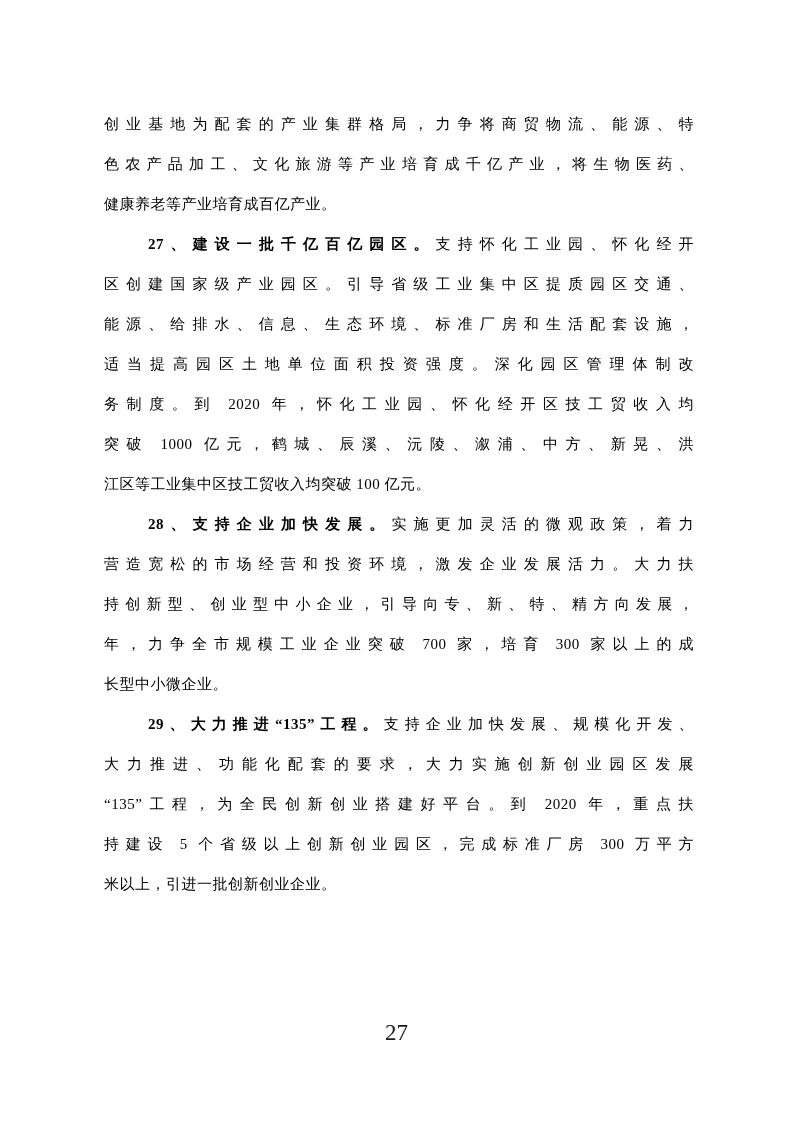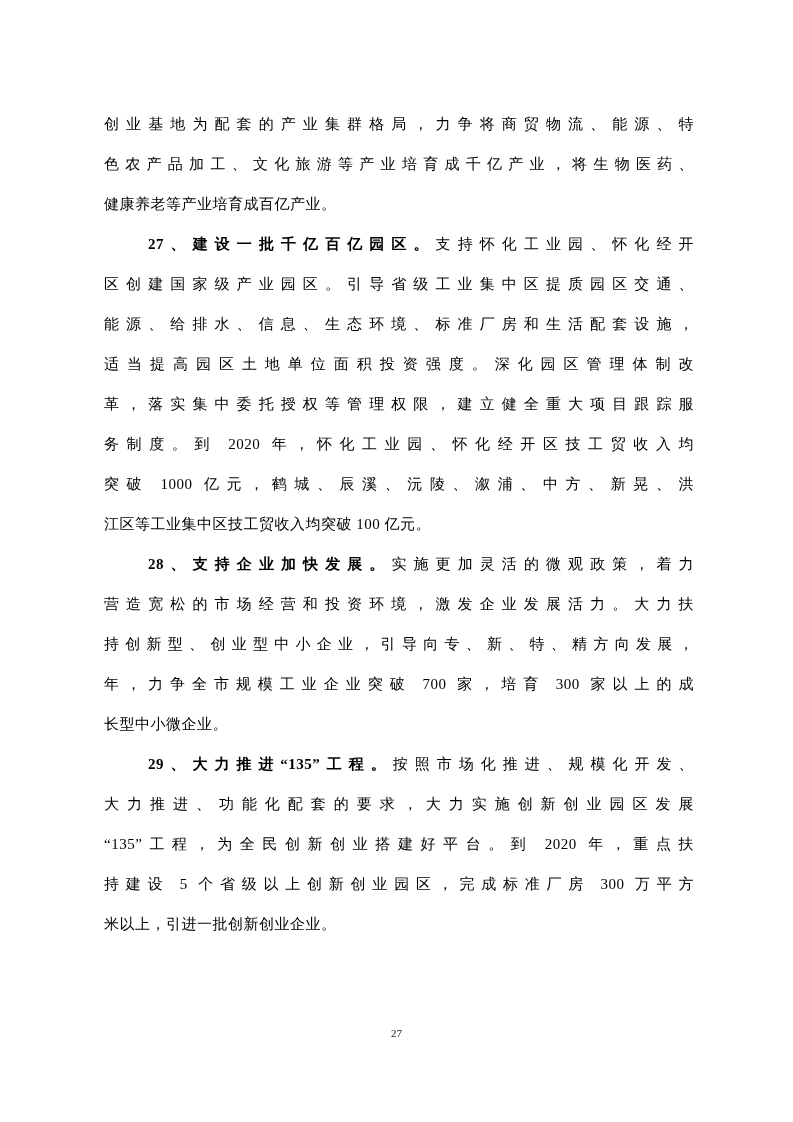--- a/index.html
+++ b/index.html
@@ -45,54 +45,53 @@
     padding-left: 44px;
   }
   .run { color: #000000; }
   .run.bold { font-weight: bold; margin-top: 12px; }
   .page-number {
     position: absolute;
     left: 0;
     top: 1022px;
     width: 100%;
     text-align: center;
-    font-size: 11px;
+    font-size: 23px;
     line-height: 22px;
     color: #1a1a1a;
   }
 </style>
 </head>
 <body>
 
 <div class="page">
   <main class="doc-body">
       <div class="paragraph">
         <div class="line"><span class="run">创业基地为配套的产业集群格局，力争将商贸物流、能源、特</span></div>
         <div class="line"><span class="run">色农产品加工、文化旅游等产业培育成千亿产业，将生物医药、</span></div>
         <div class="line last"><span class="run">健康养老等产业培育成百亿产业。</span></div>
       </div>
       <div class="paragraph">
         <div class="line indent"><span class="run bold">27、建设一批千亿百亿园区。</span><span class="run">支持怀化工业园、怀化经开</span></div>
         <div class="line"><span class="run">区创建国家级产业园区。引导省级工业集中区提质园区交通、</span></div>
         <div class="line"><span class="run">能源、给排水、信息、生态环境、标准厂房和生活配套设施，</span></div>
         <div class="line"><span class="run">适当提高园区土地单位面积投资强度。深化园区管理体制改</span></div>
-        <div class="line"><span class="run">革，落实集中委托授权等管理权限，建立健全重大项目跟踪服</span></div>
         <div class="line"><span class="run">务制度。到 2020 年，怀化工业园、怀化经开区技工贸收入均</span></div>
         <div class="line"><span class="run">突破 1000 亿元，鹤城、辰溪、沅陵、溆浦、中方、新晃、洪</span></div>
         <div class="line last"><span class="run">江区等工业集中区技工贸收入均突破 100 亿元。</span></div>
       </div>
       <div class="paragraph">
         <div class="line indent"><span class="run bold">28、支持企业加快发展。</span><span class="run">实施更加灵活的微观政策，着力</span></div>
         <div class="line"><span class="run">营造宽松的市场经营和投资环境，激发企业发展活力。大力扶</span></div>
         <div class="line"><span class="run">持创新型、创业型中小企业，引导向专、新、特、精方向发展，</span></div>
         <div class="line"><span class="run">年，力争全市规模工业企业突破 700 家，培育 300 家以上的成</span></div>
         <div class="line last"><span class="run">长型中小微企业。</span></div>
       </div>
       <div class="paragraph">
-        <div class="line indent"><span class="run bold">29、大力推进“135”工程。</span><span class="run">按照市场化推进、规模化开发、</span></div>
+        <div class="line indent"><span class="run bold">29、大力推进“135”工程。</span><span class="run">支持企业加快发展、规模化开发、</span></div>
         <div class="line"><span class="run">大力推进、功能化配套的要求，大力实施创新创业园区发展</span></div>
         <div class="line"><span class="run">“135”工程，为全民创新创业搭建好平台。到 2020 年，重点扶</span></div>
         <div class="line"><span class="run">持建设 5 个省级以上创新创业园区，完成标准厂房 300 万平方</span></div>
         <div class="line last"><span class="run">米以上，引进一批创新创业企业。</span></div>
       </div>
     </main>
   <div class="page-number">27</div>
 </div>
 
 </body></html>

